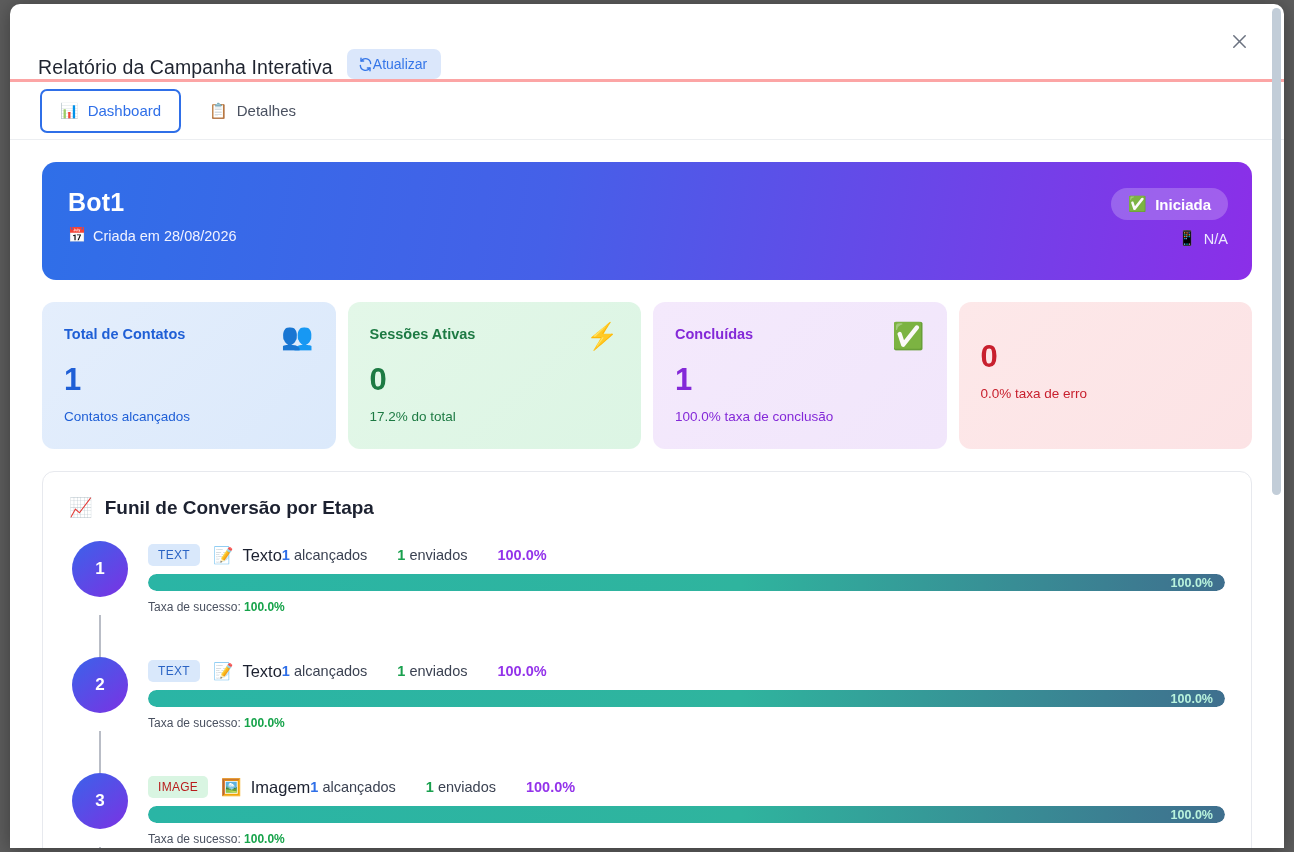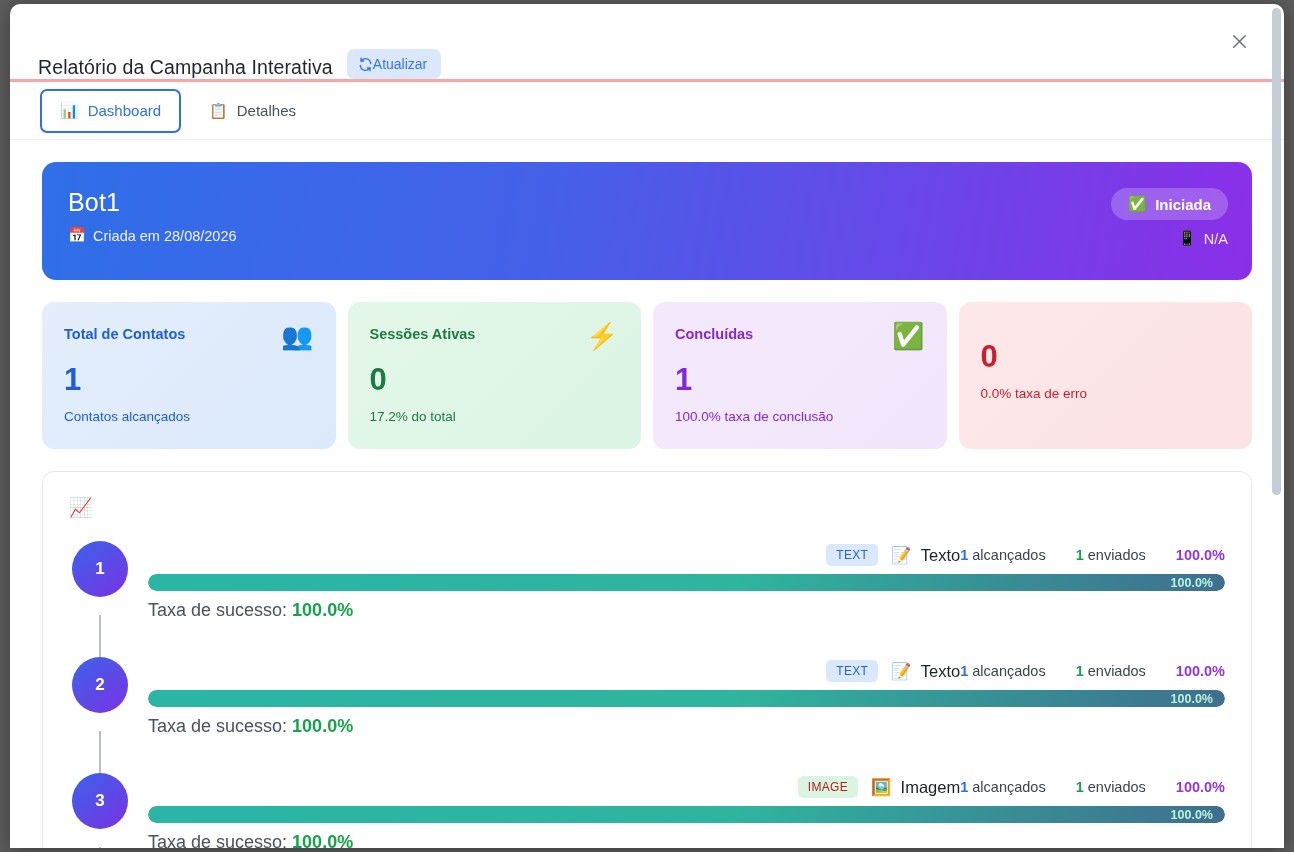--- a/index.html
+++ b/index.html
@@ -101,21 +101,21 @@
     position: relative;
     height: 118px;
     border-radius: 14px;
     background: linear-gradient(100deg, #2f6fe8 0%, #4560e8 42%, #8b2fe8 100%);
     padding: 26px 26px;
     color: #fff;
     overflow: hidden;
   }
   #campaign-name {
     font-size: 25px;
-    font-weight: normal;
+    font-weight: bold;
     letter-spacing: .2px;
   }
   #campaign-created {
     margin-top: 10px;
     font-size: 14.5px;
     display: flex; align-items: center; gap: 7px;
     color: #f0f2ff;
   }
   #banner-right {
     position: absolute;
@@ -208,21 +208,21 @@
   .step-connector {
     width: 2px;
     height: 42px;
     background: #b9bdc6;
     margin-top: 18px;
   }
   .step-body { flex: 1; padding-left: 17px; padding-top: 3px; }
   .step-top {
     display: flex;
     align-items: center;
-    justify-content: flex-end;
+    justify-content: flex-start;
   }
   .step-left { display: flex; align-items: center; gap: 13px; }
   .type-badge {
     font-size: 12px;
     font-weight: 400;
     padding: 4px 10px;
     border-radius: 5px;
     letter-spacing: .3px;
   }
   .badge-text  { background: #d9e8fb; color: #2b64c4; }
@@ -250,21 +250,21 @@
     display: flex;
     align-items: center;
     justify-content: flex-end;
     padding-right: 12px;
     color: #b9f3dd;
     font-size: 12.5px;
     font-weight: bold;
   }
   .step-success {
     margin-top: 9px;
-    font-size: 18px;
+    font-size: 12px;
     color: #4a5160;
   }
   .step-success b { color: #16a34a; }
 
   
   #scrollbar-track {
     position: absolute;
     right: 3px; top: 2px;
     width: 9px; height: 840px;
     background: transparent;
@@ -369,20 +369,21 @@
       <div class="stat-card c-red">
         <div class="stat-value">0</div>
         <div class="stat-sub">0.0% taxa de erro</div>
       </div>
 
     </div>
 
     <div id="funnel-panel">
       <div id="funnel-title">
         <span>📈</span>
+        <span>Funil de Conversão por Etapa</span>
       </div>
 
       <div class="funnel-step">
         <div class="step-rail">
           <div class="step-circle">1</div>
           <div class="step-connector"></div>
         </div>
         <div class="step-body">
           <div class="step-top">
             <div class="step-left">

